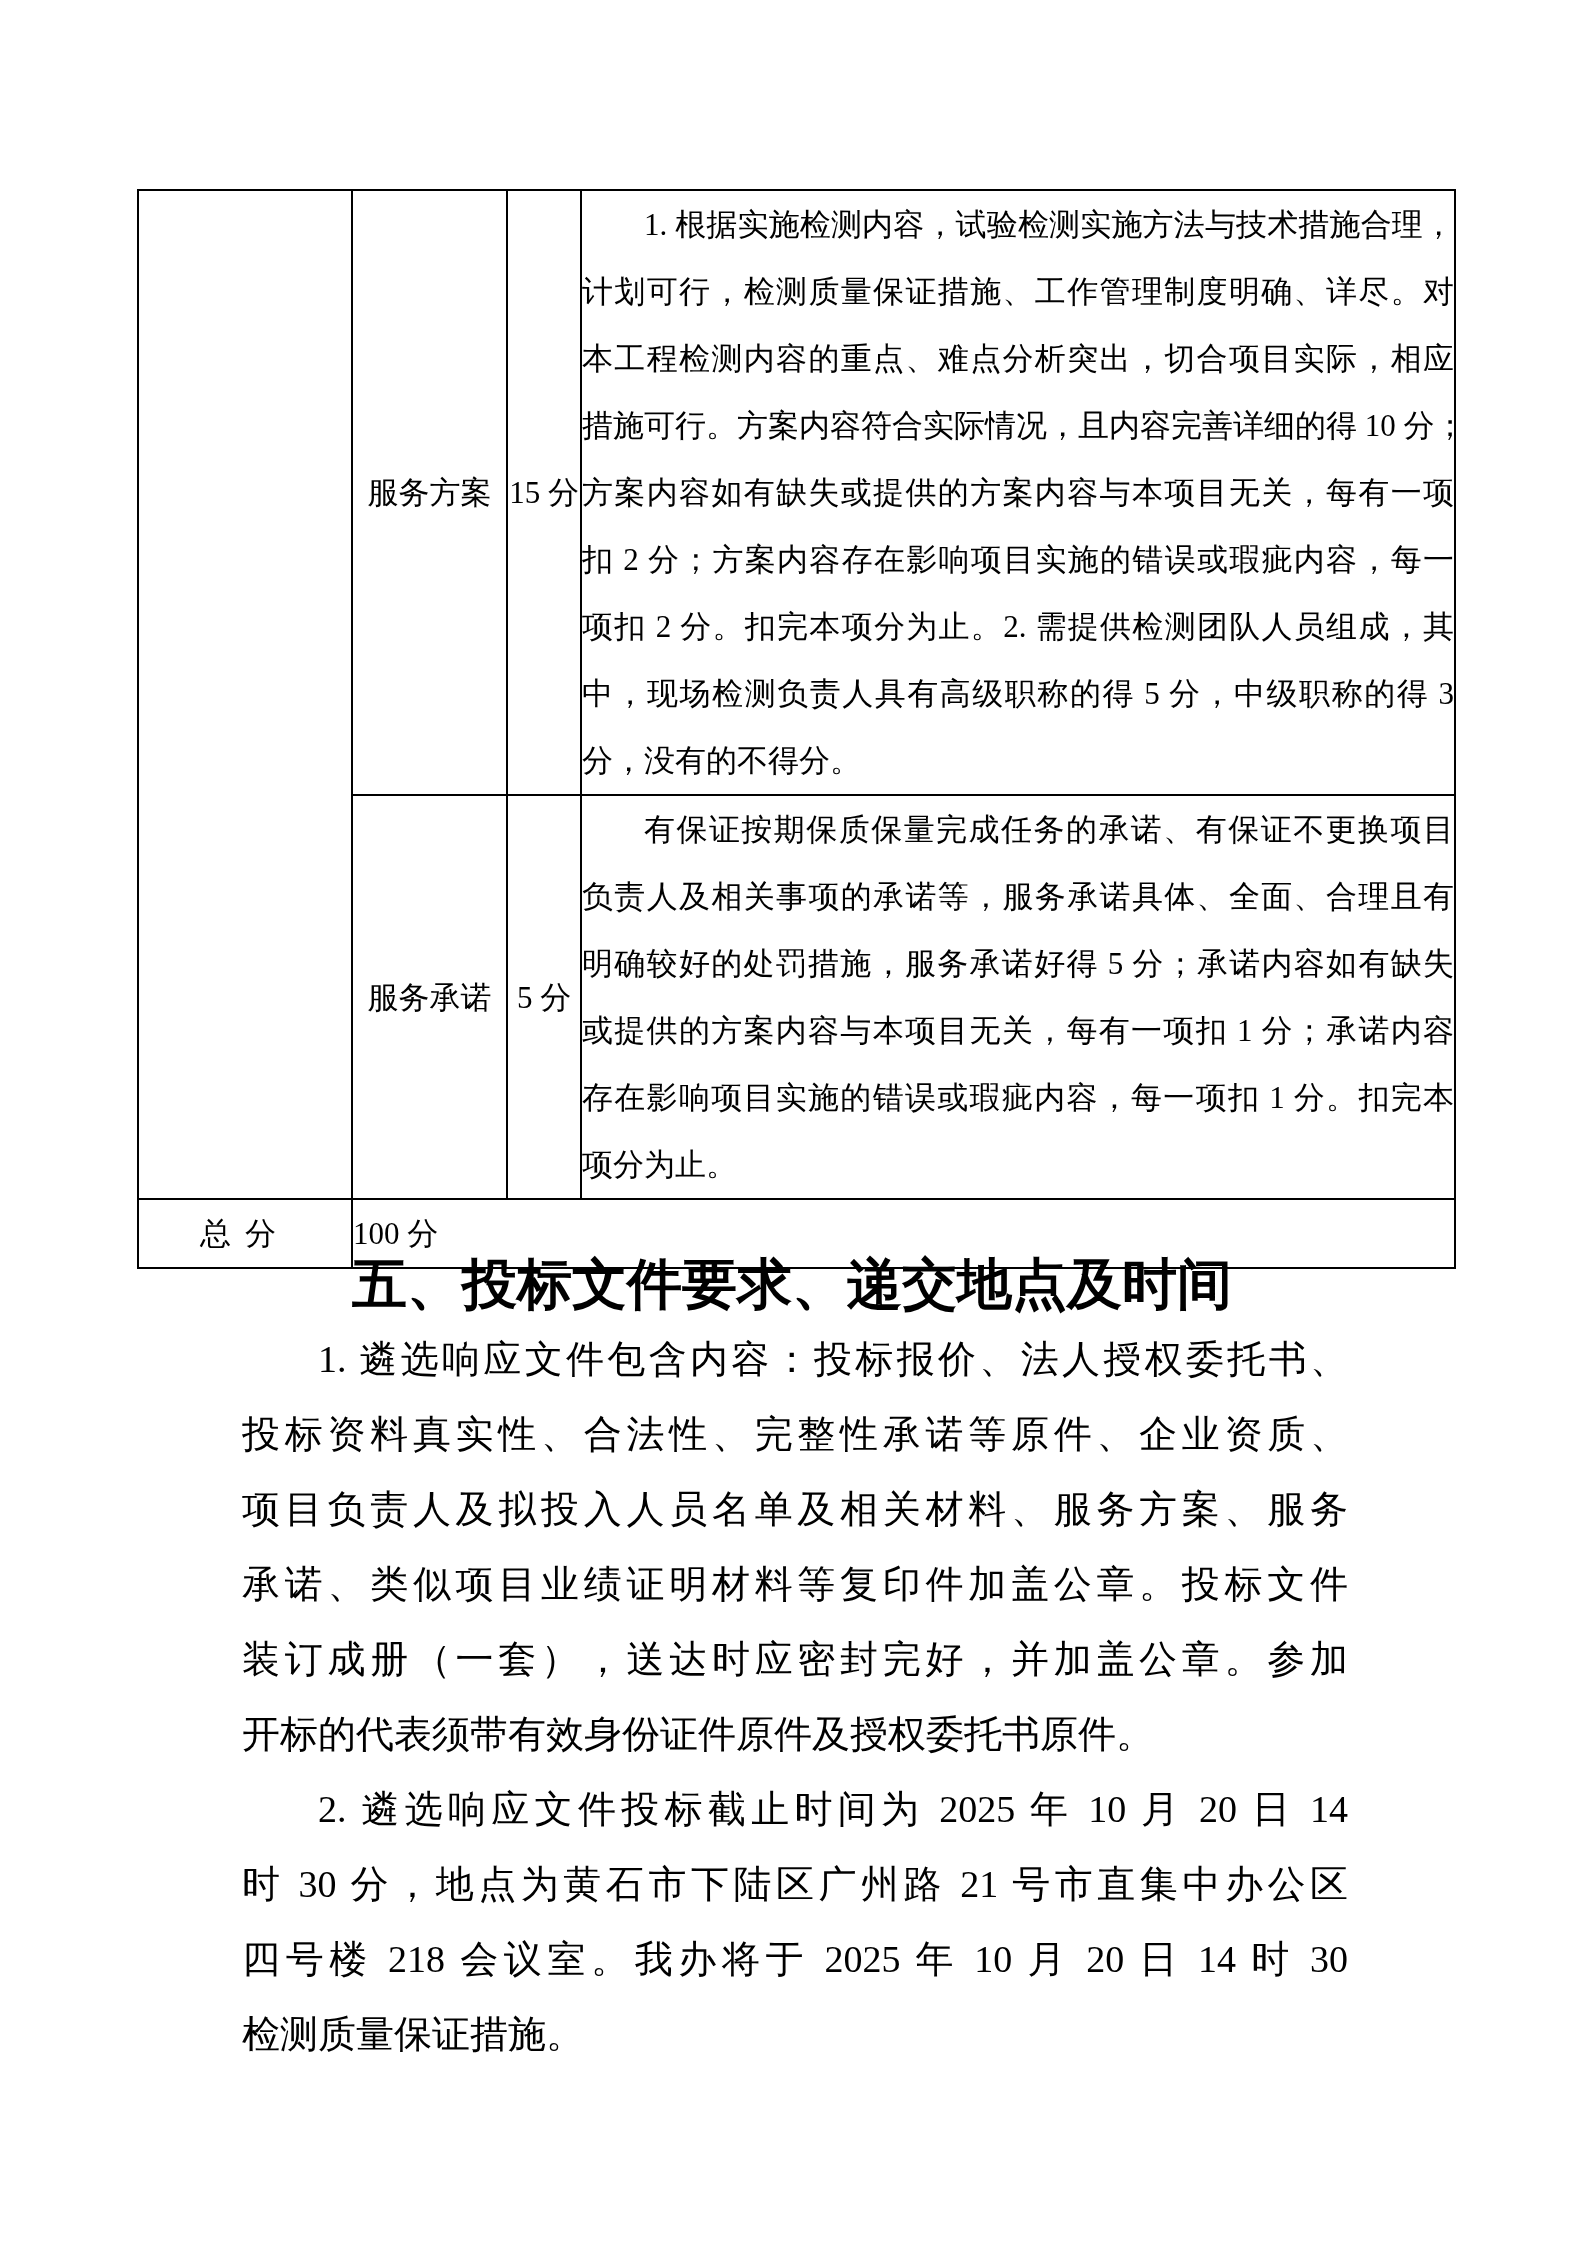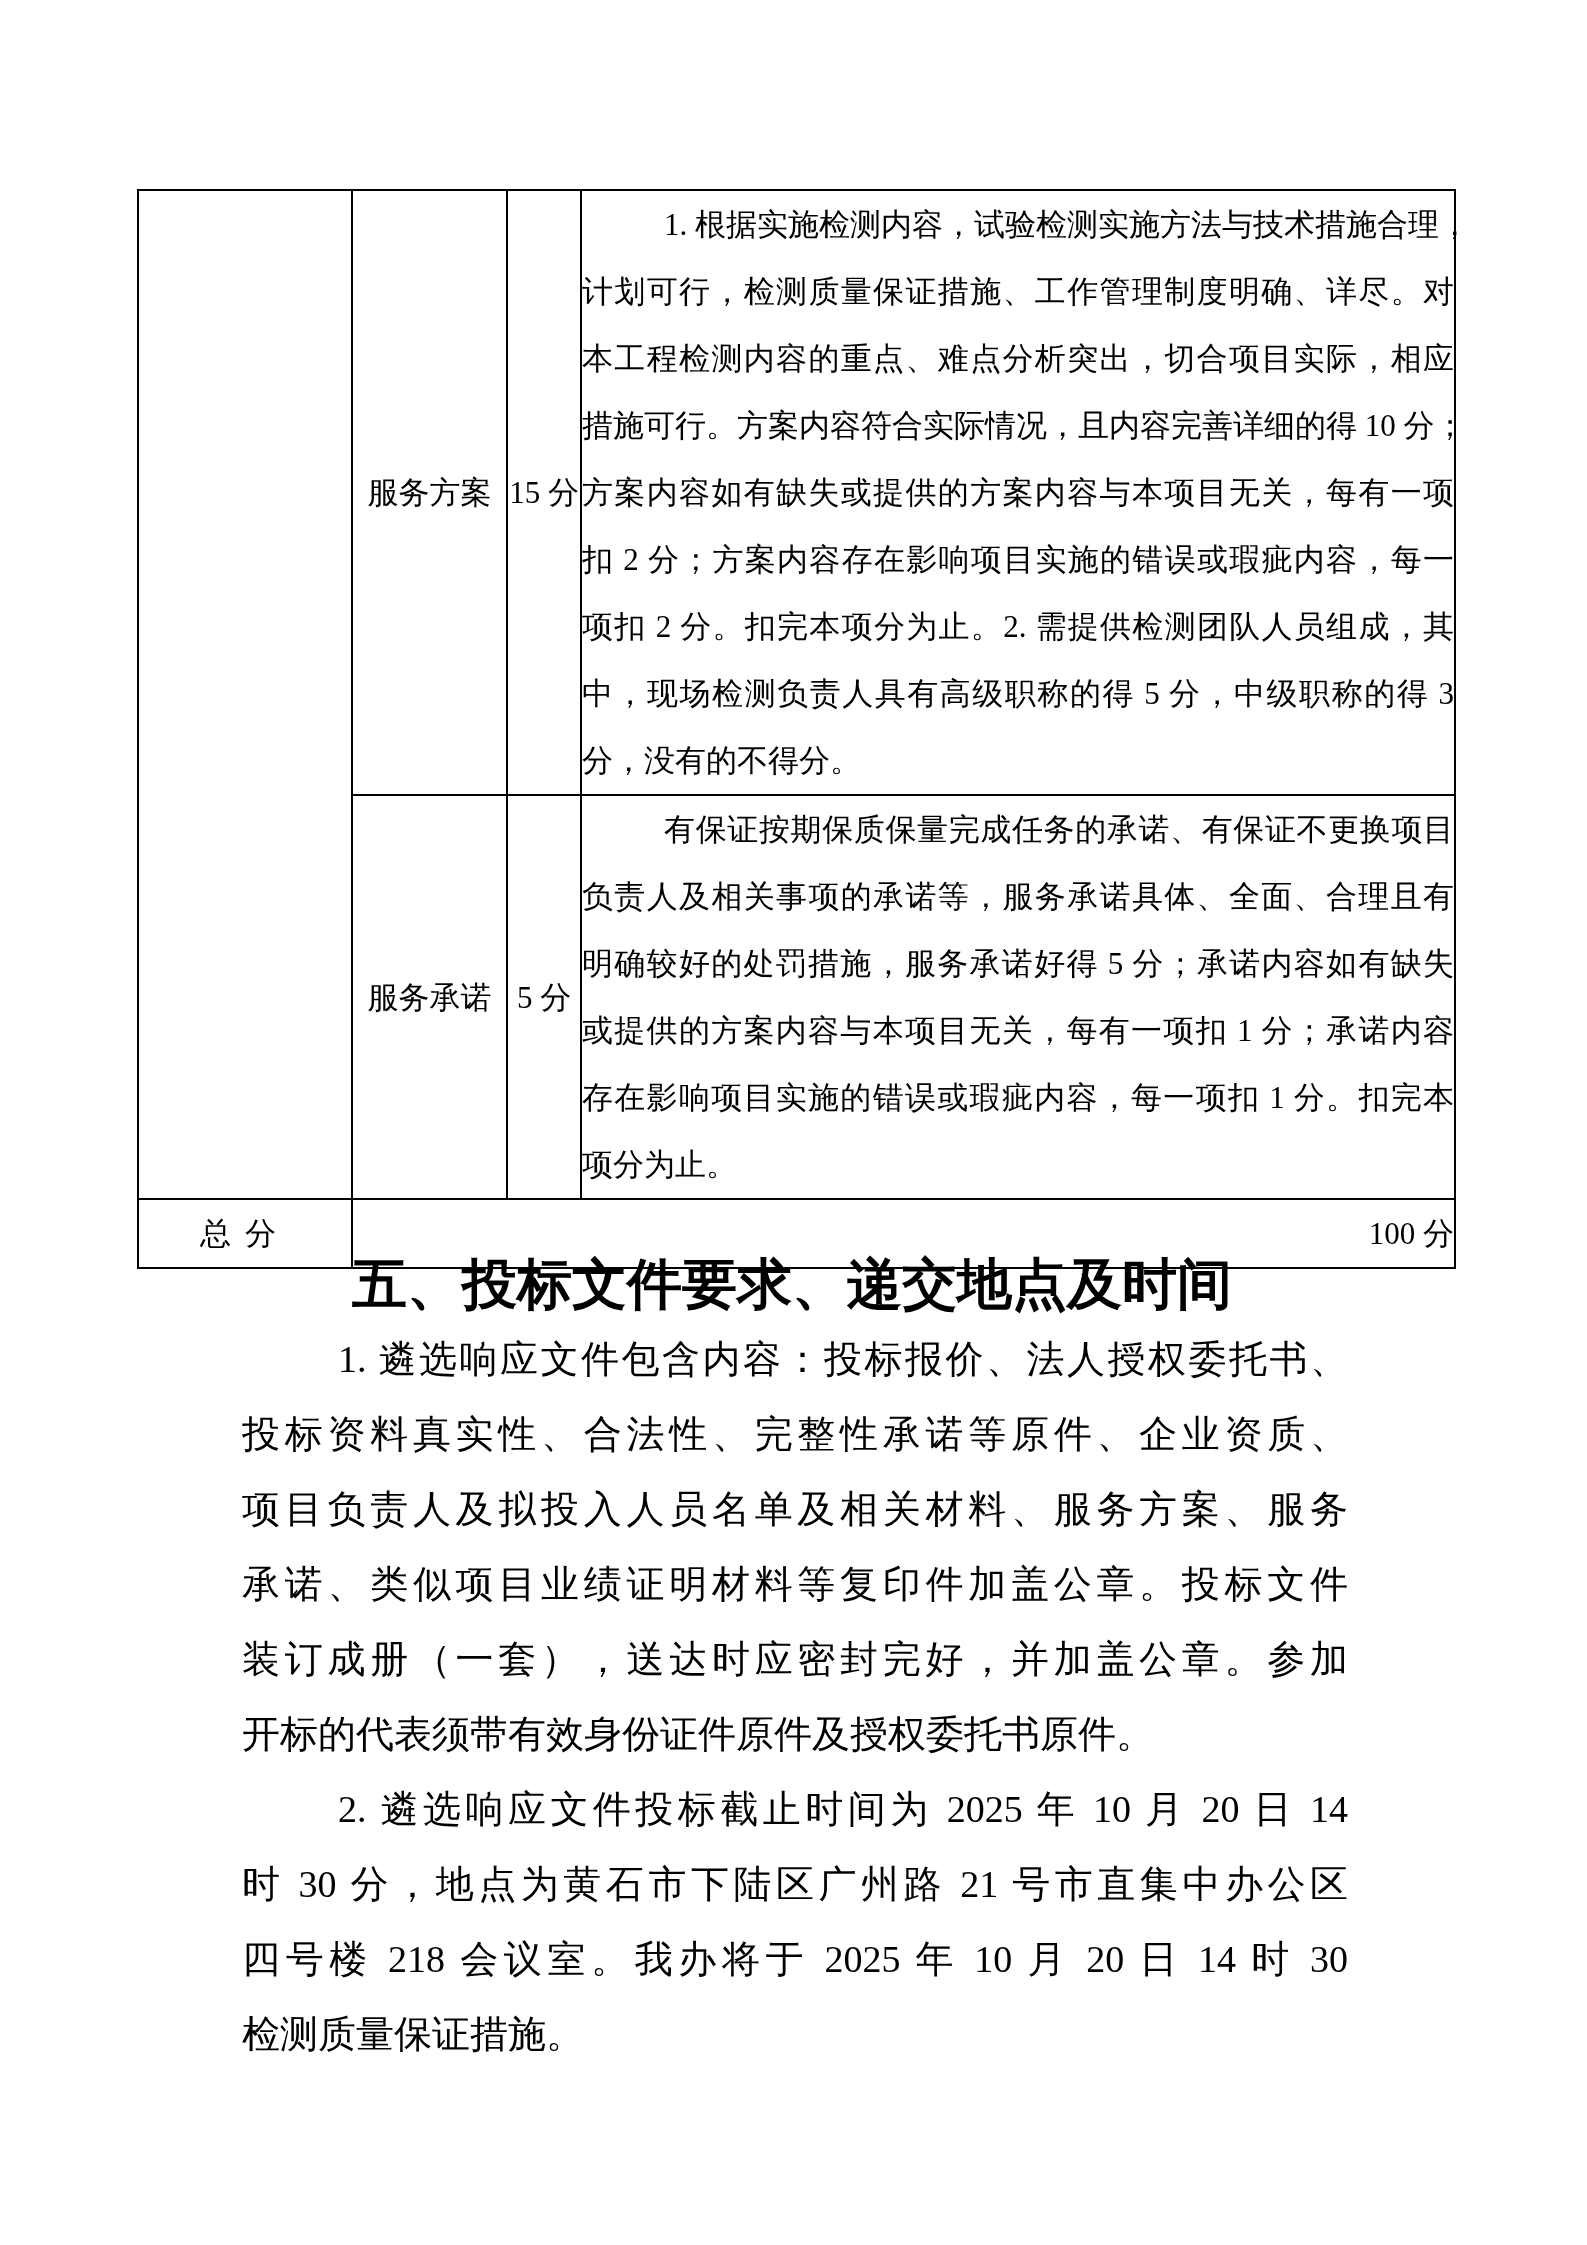--- a/index.html
+++ b/index.html
@@ -31,29 +31,29 @@
   td.cell-score{width:72px;text-align:center;}
   td.cell-desc{
     vertical-align:top;
     padding:0 6px 0 8px;
     text-align:justify;
   }
   tr.row-criteria-1 td{height:603px;}
   tr.row-criteria-2 td{height:402px;}
   tr.row-total td{height:44px;margin-left:31px;}
   td.cell-total-label{text-align:center;letter-spacing:0.45em;padding-left:0.45em;}
-  td.cell-total-value{text-align:right;}
+  td.cell-total-value{text-align:left;}
 
   
   .tline{
     text-align:justify;
     text-align-last:justify;
     white-space:nowrap;
   }
-  .tline.first{text-indent:2em;padding-left:20px;}
+  .tline.first{text-indent:2em;}
   .tline.last{text-align-last:left;}
 
   
   .section{
     position:absolute;left:242px;top:1247px;
     width:1106px;
     font-size:38px;
     line-height:75px;
   }
   .section-heading{

